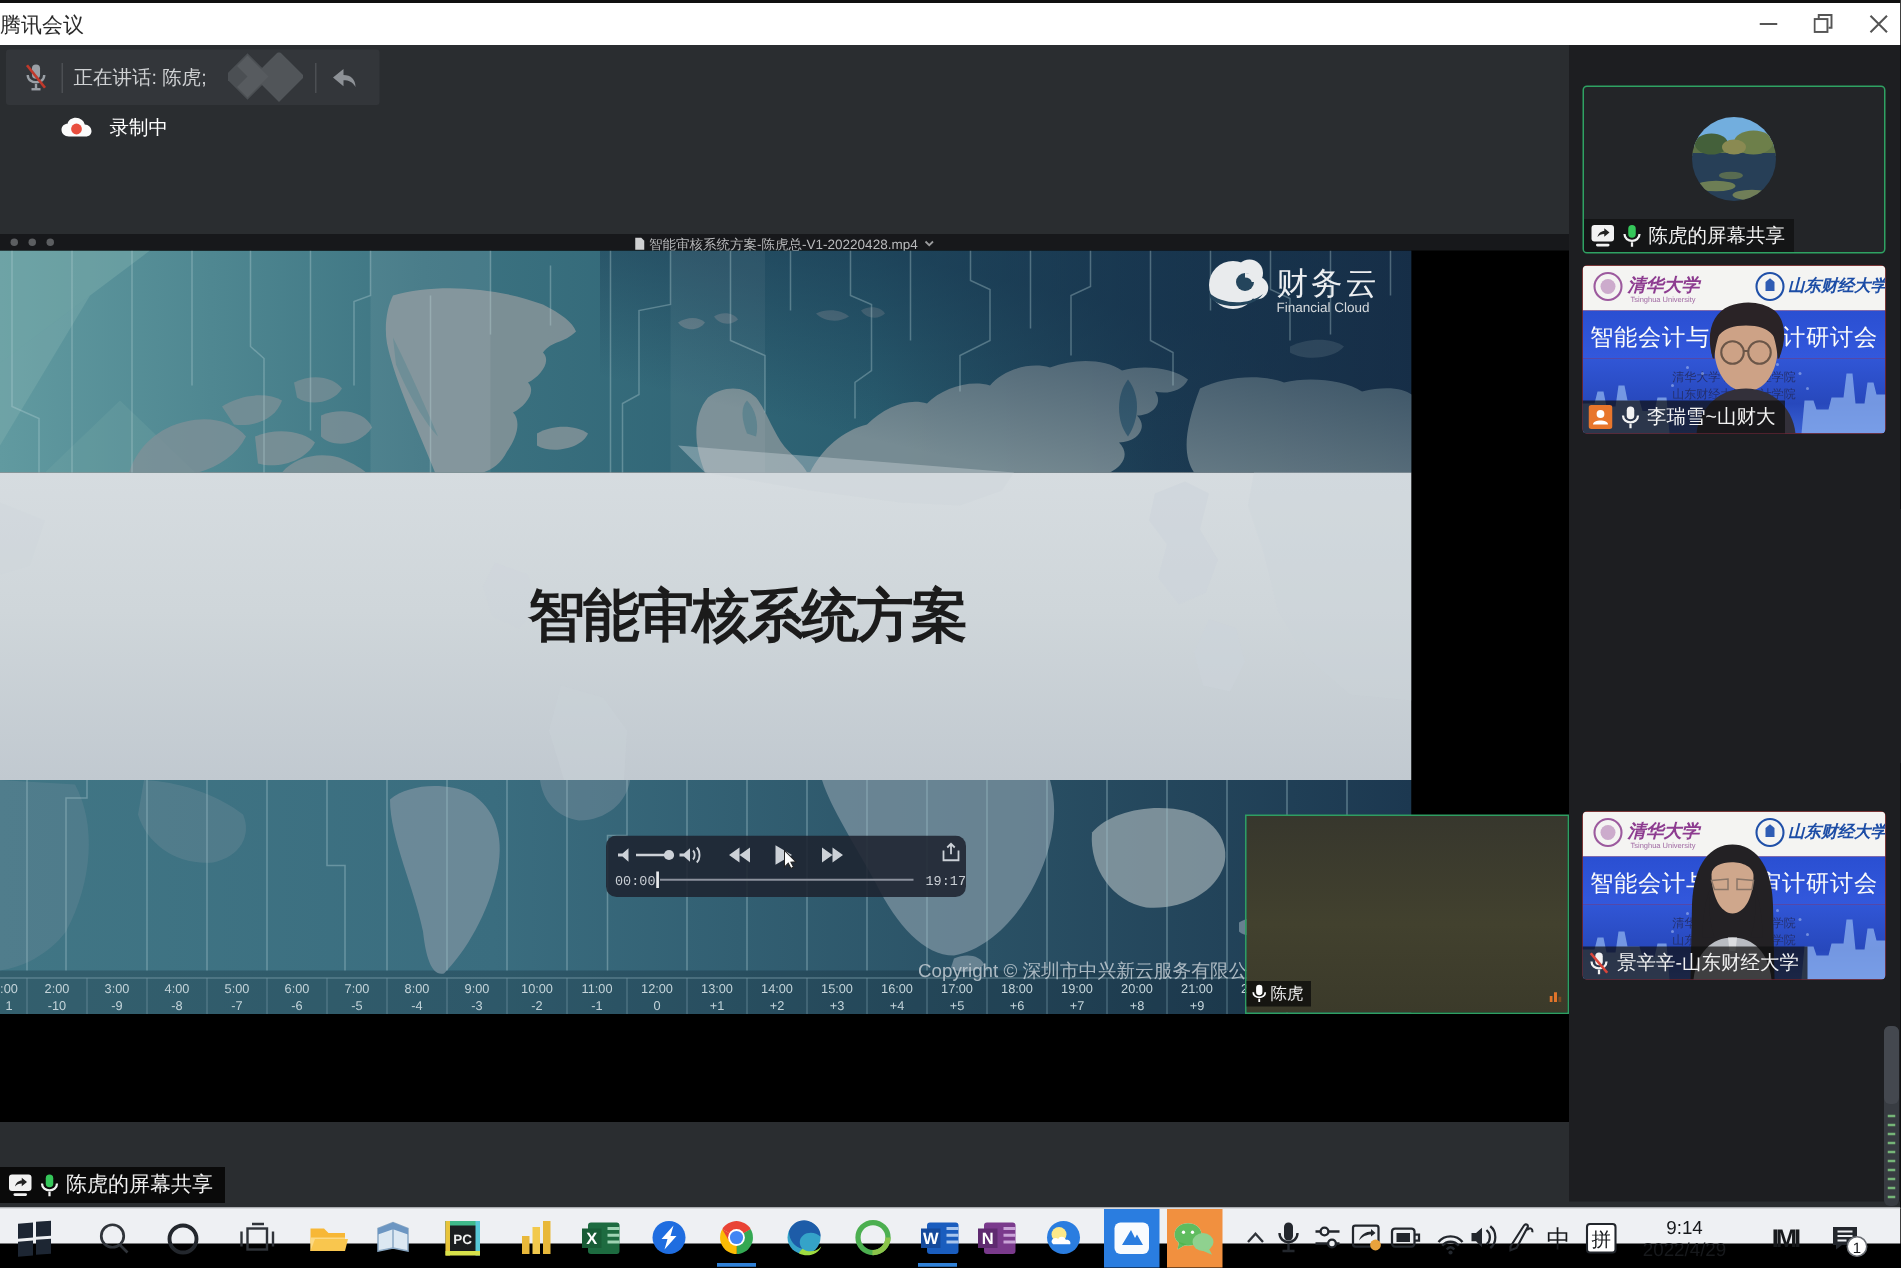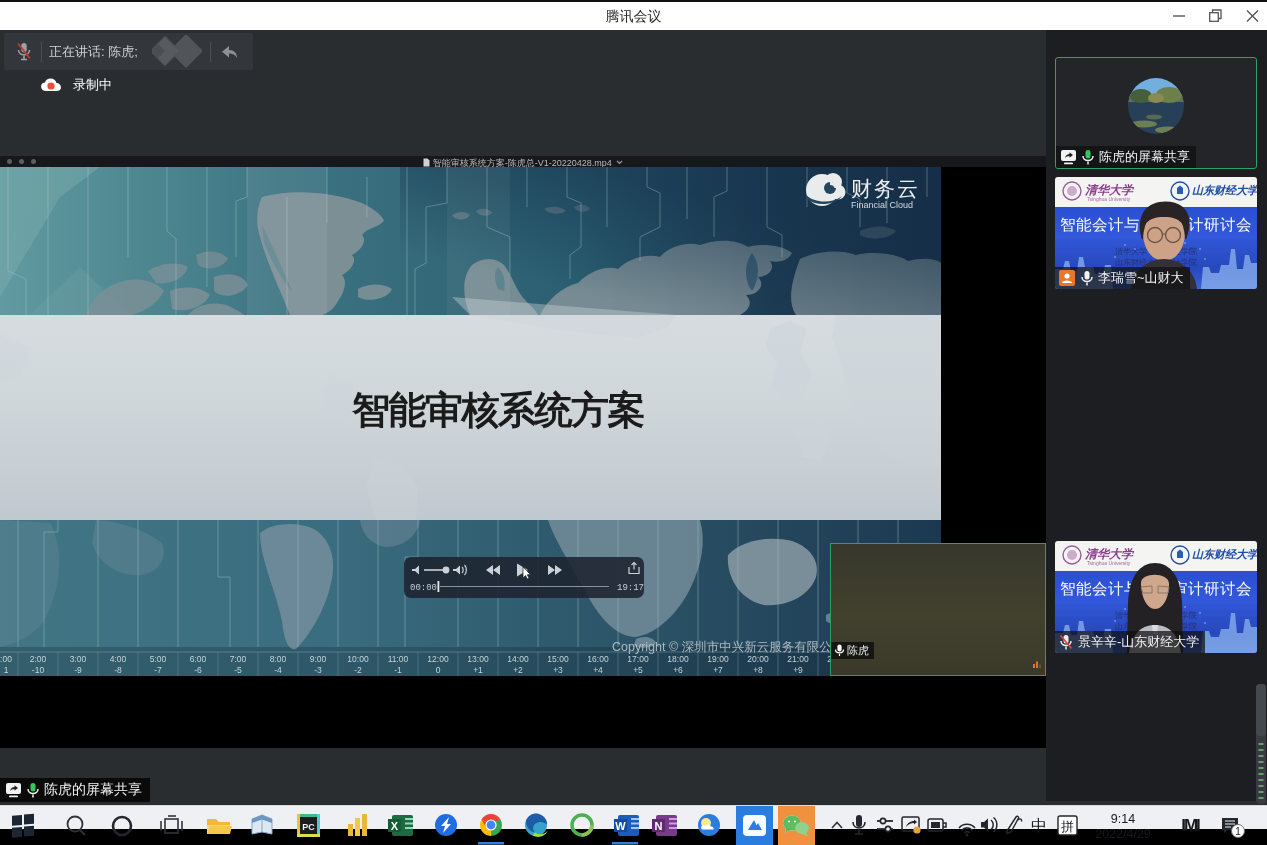--- a/index.html
+++ b/index.html
@@ -1,38 +1,38 @@
 <!DOCTYPE html>
 <html><head>
 <meta charset="utf-8">
 <style>
   * { margin:0; padding:0; box-sizing:border-box; }
   html,body { width:1267px; height:845px; overflow:hidden; background:#000; }
   body { font-family:"Liberation Sans", sans-serif; position:relative; }
 
   
   #titlebar { position:absolute; left:0; top:0; width:1267px; height:30px; background:#ffffff; border-top:2px solid #101010; }
-  #titlebar .title { position:absolute; left:0; right:0; top:6px; text-align:center; font-size:14px; color:#2a2a2a; }
+  #titlebar .title { position:absolute; left:0; right:0; top:6px; font-size:14px; color:#2a2a2a; }
   #winbtns { position:absolute; right:8px; top:5px; display:flex; gap:24px; color:#555; }
 
   
   #meeting { position:absolute; left:0; top:30px; width:1267px; height:775px; background:#2a2d30; }
 
   
   #macwin { position:absolute; left:0; top:126px; width:1046px; height:592px; background:#000; }
   #macbar { position:absolute; left:0; top:0; width:100%; height:11px; background:#17181b; }
   #macbar .dot { position:absolute; top:3px; width:5px; height:5px; border-radius:50%; background:#5c5e61; }
   #mactitle { position:absolute; left:0; top:1px; width:1046px; text-align:center; font-size:9px; color:#b9babc; }
 
   #slide { position:absolute; left:0; top:11px; width:941px; height:509px; }
   #player { position:absolute; left:404px; top:401px; width:240px; height:41px; }
   #camover { position:absolute; left:830px; top:387px; width:216px; height:133px;
     background:linear-gradient(180deg,#37372d,#42412e 55%,#3b3a2a);
     border:1px solid #2f9e62; }
-  #camlabel { position:absolute; left:0px; bottom:16px; height:17px; background:rgba(10,10,10,0.75);
+  #camlabel { position:absolute; left:0px; bottom:4px; height:17px; background:rgba(10,10,10,0.75);
     display:flex; align-items:center; color:#eee; font-size:11px; padding:0 5px 0 1px; }
   #camsig { position:absolute; right:4px; bottom:7px; }
 
   
   #speakbar { position:absolute; left:4px; top:3px; width:249px; height:37px; background:#33363a; border-radius:2px;
     display:flex; align-items:center; color:#cfd1d3; font-size:13px; }
   #speakbar .vdiv { width:1px; height:20px; background:#4c4f53; }
   #recbar { position:absolute; left:40px; top:46px; display:flex; align-items:center; color:#ffffff; font-size:13px; }
   #sharelabel { position:absolute; left:0px; top:748px; height:24px; background:rgba(8,8,8,0.92);
     display:flex; align-items:center; color:#f0f0f0; font-size:14px; padding:0 8px 0 3px; }

